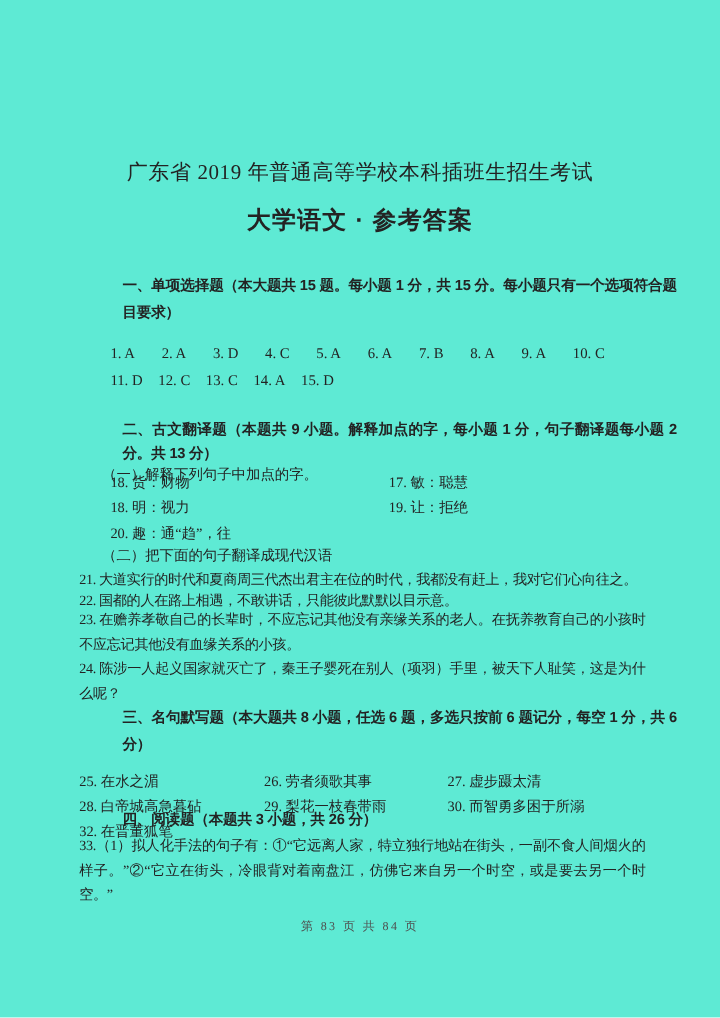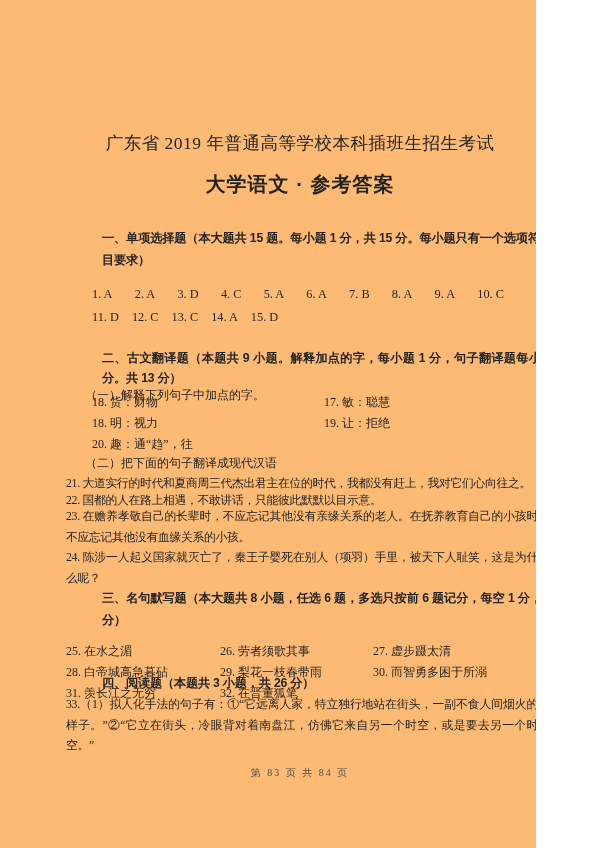--- a/index.html
+++ b/index.html
@@ -1,19 +1,19 @@
 <!DOCTYPE html>
 <html><head>
 <meta charset="utf-8">
 <style>
   html,body { margin:0; padding:0; background:#ffffff; }
   .page {
     position:relative;
-    width:536px; height:848px;
-    background:#fdba74;
+    width:600px; height:848px;
+    background:#5eead4;
     overflow:hidden;
     font-family:"Liberation Serif","DejaVu Serif",serif;
     color:#232323;
     text-decoration:underline;
   }
   .abs { position:absolute; margin:0; }
 
   .title {
     top:132px; left:0; width:600px;
     text-align:center;
@@ -137,21 +137,20 @@
   <p class="abs sentence" id="s24">24. 陈涉一人起义国家就灭亡了，秦王子婴死在别人（项羽）手里，被天下人耻笑，这是为什么呢？</p>
 
   <p class="abs sec-h" id="sec3h">三、名句默写题（本大题共 8 小题，任选 6 题，多选只按前 6 题记分，每空 1 分，共 6 分）</p>
   <div class="abs dict-grid">
     <span>25.  在水之湄</span>
     <span>26. 劳者须歌其事</span>
     <span>27. 虚步蹑太清</span>
     <span>28. 白帝城高急暮砧</span>
     <span>29. 梨花一枝春带雨</span>
     <span>30. 而智勇多困于所溺</span>
-    <span>31. 羡长江之无穷</span>
     <span>32. 在晋董狐笔</span>
   </div>
 
   <p class="abs sec-h" id="sec4h">四、阅读题（本题共 3 小题，共 26 分）</p>
   <p class="abs sentence" id="p33">33.（1）拟人化手法的句子有：①“它远离人家，特立独行地站在街头，一副不食人间烟火的样子。”②“它立在街头，冷眼背对着南盘江，仿佛它来自另一个时空，或是要去另一个时空。”</p>
 
   <div class="abs footer">第 83 页 共 84 页</div>
 
 </div>
 

